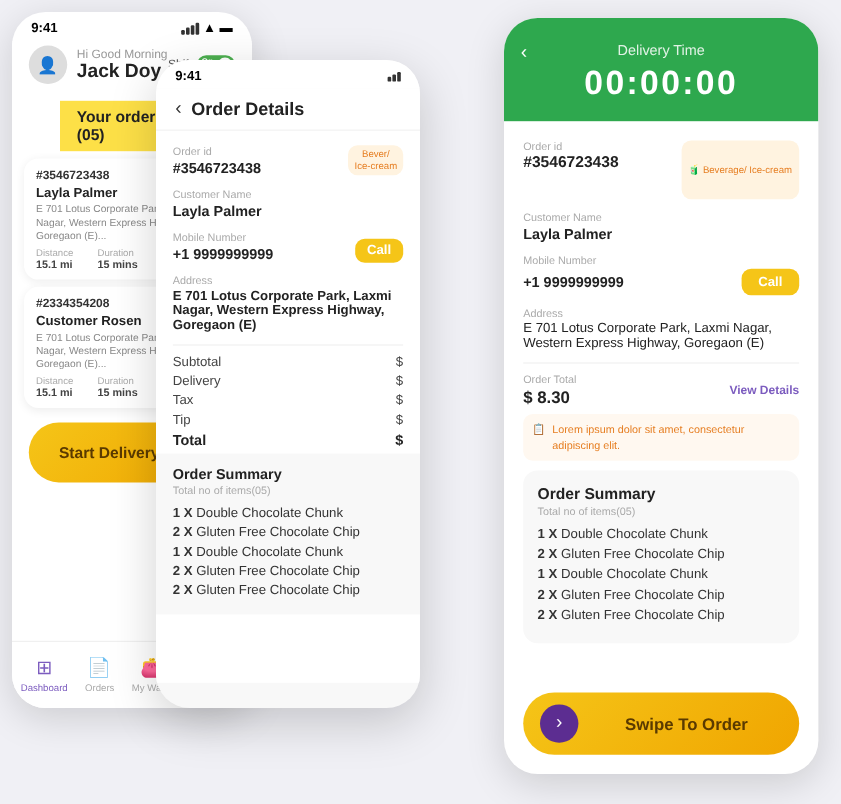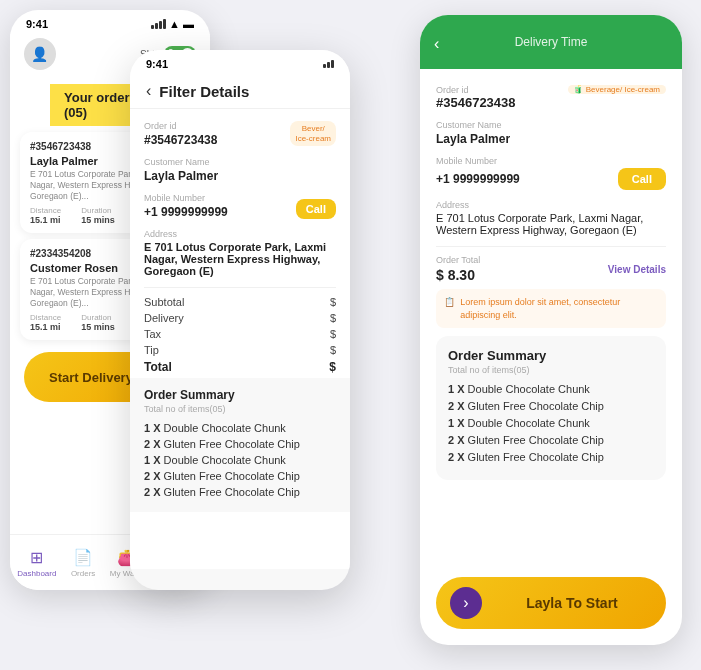--- a/index.html
+++ b/index.html
@@ -306,21 +306,21 @@
       display: flex;
       justify-content: space-between;
       align-items: flex-start;
       margin-bottom: 10px;
     }
     .p3-order-id-label { font-size: 9px; color: #aaa; }
     .p3-order-id { font-size: 13px; font-weight: 700; color: #222; }
     .p3-category-badge {
       background: #fff3e0;
       border-radius: 8px;
-      padding: 0 6px;
+      padding: 20px 6px;
       font-size: 8px;
       color: #e67e22;
       text-align: center;
     }
 
     .p3-detail-block { margin-bottom: 10px; }
     .p3-label { font-size: 9px; color: #aaa; margin-bottom: 2px; }
     .p3-value { font-size: 12px; font-weight: 600; color: #222; }
 
     .p3-mobile-row {
@@ -414,20 +414,24 @@
       </div>
       <span>▲</span>
       <span>▬</span>
     </div>
   </div>
 
   <div class="phone1-header">
     <div class="user-row" style="margin-bottom:4px;">
       <div style="display:flex;align-items:center;gap:8px;">
         <div class="avatar">👤</div>
+        <div>
+          <div class="greeting-text">Hi Good Morning</div>
+          <div class="username">Jack Doy</div>
+        </div>
       </div>
       <div class="shift-toggle">
         <span>Shift</span>
         <div class="toggle-track">
           <span class="toggle-on-text">On</span>
           <div class="toggle-thumb"></div>
         </div>
       </div>
     </div>
   </div>
@@ -512,21 +516,21 @@
       <div style="display:flex;gap:1px;align-items:flex-end;">
         <div class="signal-bar" style="height:4px;"></div>
         <div class="signal-bar" style="height:6px;"></div>
         <div class="signal-bar" style="height:8px;"></div>
       </div>
     </div>
   </div>
 
   <div class="phone2-topbar">
     <span class="back-arrow">‹</span>
-    <span class="order-details-title">Filter Details</span>
+    <span class="order-details-title">Order Details</span>
   </div>
 
   <div class="phone2-content">
     <div class="order-id-row detail-row">
       <div>
         <div class="detail-label">Order id</div>
         <div class="detail-value">#3546723438</div>
       </div>
       <div class="category-badge" style="font-size:8px;">Bever/<br>Ice-cream</div>
     </div>
@@ -581,20 +585,21 @@
       <div class="summary-item"><span>2 X</span> Gluten Free Chocolate Chip</div>
       <div class="summary-item"><span>2 X</span> Gluten Free Chocolate Chip</div>
     </div>
   </div>
 </div>
 
 <div class="phone3">
   <div class="phone3-header">
     <span class="phone3-back">‹</span>
     <div class="delivery-time-label">Delivery Time</div>
+    <div class="delivery-timer">00:00:00</div>
   </div>
 
   <div class="phone3-content">
     <div class="p3-order-header">
       <div>
         <div class="p3-order-id-label">Order id</div>
         <div class="p3-order-id">#3546723438</div>
       </div>
       <div class="p3-category-badge">
         🧃 <span>Beverage/ Ice-cream</span>
@@ -640,15 +645,15 @@
       <div class="p3-summary-item"><span>1 X</span> Double Chocolate Chunk</div>
       <div class="p3-summary-item"><span>2 X</span> Gluten Free Chocolate Chip</div>
       <div class="p3-summary-item"><span>1 X</span> Double Chocolate Chunk</div>
       <div class="p3-summary-item"><span>2 X</span> Gluten Free Chocolate Chip</div>
       <div class="p3-summary-item"><span>2 X</span> Gluten Free Chocolate Chip</div>
     </div>
   </div>
 
   <div class="swipe-btn">
     <div class="swipe-arrow-circle">›</div>
-    <span class="swipe-text">Layla To Start</span>
+    <span class="swipe-text">Swipe To Order</span>
   </div>
 </div>
 
 </body></html>

